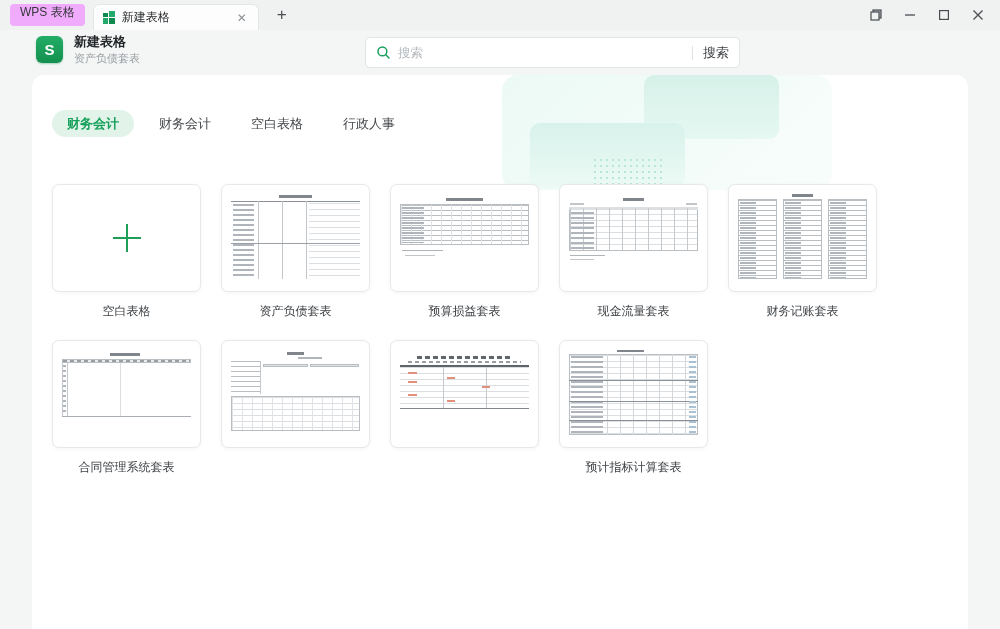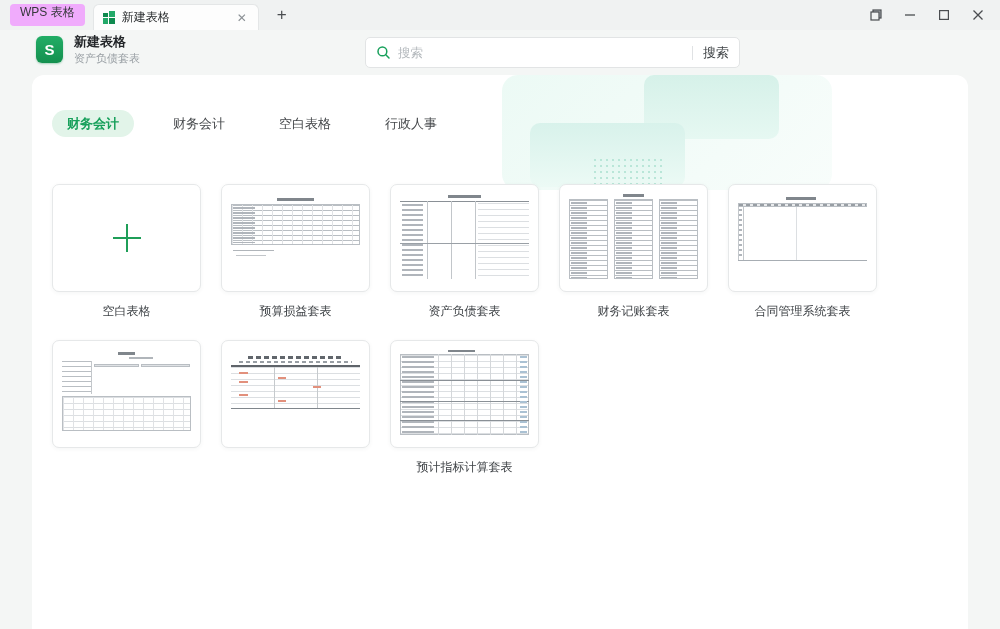--- a/index.html
+++ b/index.html
@@ -37,21 +37,21 @@
   .searchbox input::placeholder { color:#b3b8bc; }
   .search-divider { width:1px; height:14px; background:#e0e2e4; margin:0 10px; }
   .search-btn { font-size:13px; color:#3c4043; cursor:pointer; }
 
   
   .panel { position:absolute; left:32px; top:75px; width:936px; height:554px; background:#fff;
     border-radius:12px 12px 0 0; overflow:hidden; }
   .deco { position:absolute; pointer-events:none; }
   .content { position:relative; z-index:1; }
 
-  .cat-tabs { display:flex; gap:24px; padding:35px 0 0 20px; align-items:center; }
+  .cat-tabs { display:flex; gap:10px; padding:35px 0 0 20px; align-items:center; }
   .cat { height:27px; padding:0 15px; display:flex; align-items:center; border-radius:14px;
     font-size:13px; color:#45484b; cursor:pointer; }
   .cat.active { background:#e2f4e9; color:#17a05b; font-weight:bold; }
 
   .grid { margin:47px 20px 0; display:grid; grid-template-columns:repeat(5,149px);
     column-gap:38px; row-gap:23px;gap:20px; }
   .cell { width:149px; }
   .card { width:149px; height:108px; background:#fff; border:1px solid #e6e8e9; border-radius:7px;
     box-shadow:0 1px 4px rgba(40,50,60,.05); position:relative; overflow:hidden; cursor:pointer; }
   .card-label { margin-top:11px; text-align:center; font-size:12px; color:#3f4347; }
@@ -169,47 +169,63 @@
             <i class="sk plus-h"></i>
               <i class="sk plus-v"></i>
           </div>
         </div>
         <div class="card-label">空白表格</div>
       </div>
 
       <div class="cell">
         <div class="card">
           <div class="thumb">
-            <i class="sk dk" style="left:36%;top:6%;width:28%;height:3.5%;"></i>
-            <i class="sk bx rowsD" style="left:2%;top:13%;right:2%;height:45%;"></i>
-            <i class="sk cols" style="left:3%;top:14%;right:3%;height:43%;"></i>
-            <i class="sk bars" style="left:4%;top:16%;width:16%;height:39%;"></i>
-            <i class="sk" style="left:4%;top:63%;width:30%;height:1px;background:#b0b5ba;"></i>
-            <i class="sk" style="left:6%;top:68%;width:22%;height:1px;background:#c2c6ca;"></i>
-          </div>
-        </div>
-        <div class="card-label">预算损益套表</div>
-      </div>
-
-      <div class="cell">
-        <div class="card">
-          <div class="thumb">
             <i class="sk dk" style="left:38%;top:3%;width:24%;height:4%;"></i>
             <i class="sk" style="left:2%;top:10%;right:2%;height:1px;background:#8a9096;"></i>
             <i class="sk ln" style="left:22%;top:10%;width:1px;height:85%;"></i>
             <i class="sk ln" style="left:40%;top:10%;width:1px;height:85%;"></i>
             <i class="sk ln" style="left:58%;top:10%;width:1px;height:85%;"></i>
             <i class="sk bars" style="left:4%;top:13%;width:15%;height:80%;"></i>
             <i class="sk rows" style="left:60%;top:12%;right:2%;height:83%;"></i>
             <i class="sk" style="left:2%;top:55%;right:2%;height:1px;background:#9aa0a6;"></i>
           </div>
         </div>
         <div class="card-label">资产负债套表</div>
       </div>
 
+      <div class="cell">
+        <div class="card">
+          <div class="thumb">
+            <i class="sk dk" style="left:36%;top:6%;width:28%;height:3.5%;"></i>
+            <i class="sk bx rowsD" style="left:2%;top:13%;right:2%;height:45%;"></i>
+            <i class="sk cols" style="left:3%;top:14%;right:3%;height:43%;"></i>
+            <i class="sk bars" style="left:4%;top:16%;width:16%;height:39%;"></i>
+            <i class="sk" style="left:4%;top:63%;width:30%;height:1px;background:#b0b5ba;"></i>
+            <i class="sk" style="left:6%;top:68%;width:22%;height:1px;background:#c2c6ca;"></i>
+          </div>
+        </div>
+        <div class="card-label">预算损益套表</div>
+      </div>
+
+      <div class="cell">
+        <div class="card">
+          <div class="thumb">
+            <i class="sk dk" style="left:42%;top:6%;width:16%;height:3.5%;"></i>
+            <i class="sk ln" style="left:3%;top:12%;width:10%;height:2px;"></i>
+            <i class="sk ln" style="right:3%;top:12%;width:8%;height:2px;"></i>
+            <i class="sk bx rows" style="left:2%;top:16%;right:2%;height:48%;"></i>
+            <i class="sk" style="left:2%;top:16%;right:2%;height:4%;background:#dde0e3;"></i>
+            <i class="sk colsW" style="left:3%;top:17%;right:3%;height:46%;"></i>
+            <i class="sk bars" style="left:3.5%;top:22%;width:17%;height:40%;"></i>
+            <i class="sk" style="left:3%;top:68%;width:26%;height:1px;background:#b0b5ba;"></i>
+            <i class="sk" style="left:3%;top:73%;width:18%;height:1px;background:#c2c6ca;"></i>
+          </div>
+        </div>
+        <div class="card-label">现金流量套表</div>
+      </div>
 
 
       <div class="cell">
         <div class="card">
           <div class="thumb">
             <i class="sk dk" style="left:42%;top:2%;width:16%;height:3%;"></i>
             <i class="sk bx rowsD" style="left:2%;top:8%;width:29%;height:87%;"></i>
             <i class="sk bars" style="left:3.5%;top:11%;width:12%;height:82%;"></i>
             <i class="sk bx rowsD" style="left:35.5%;top:8%;width:29%;height:87%;"></i>
             <i class="sk bars" style="left:37%;top:11%;width:12%;height:82%;"></i>

